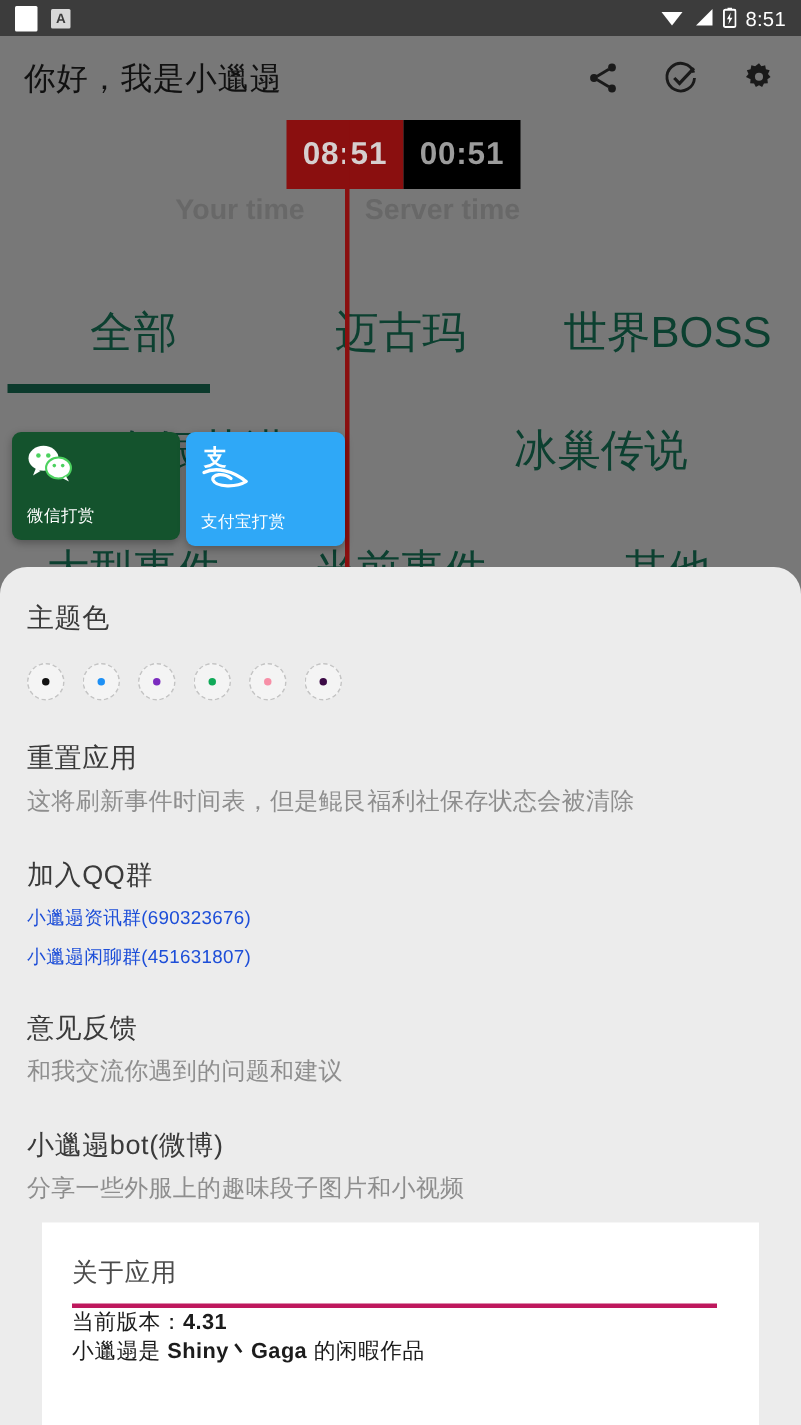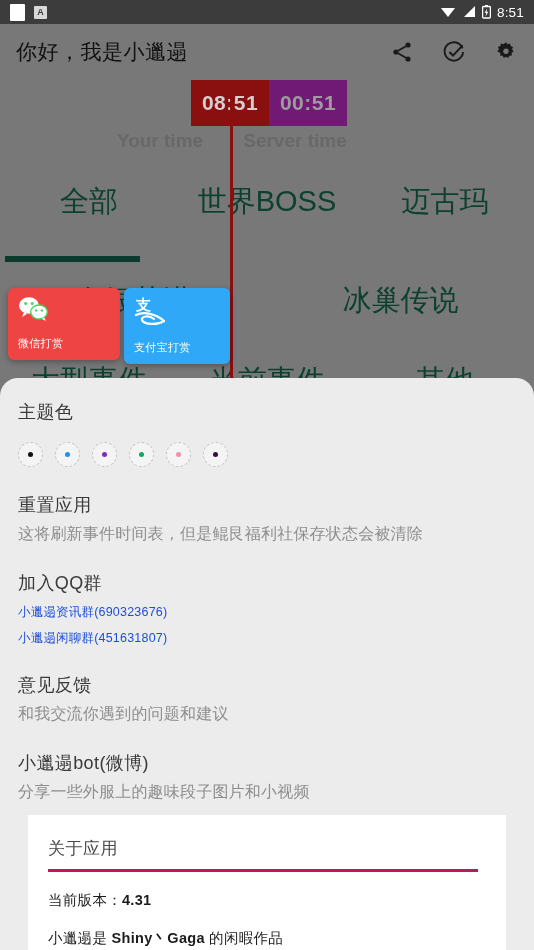--- a/index.html
+++ b/index.html
@@ -64,38 +64,38 @@
   }
   .timebar {
     position: absolute; left: 143px; top: 0;
     display: flex; align-items: stretch; height: 46px; padding-left: 48px;
   }
   .time-chip {
     width: 78px; display: flex; align-items: center; justify-content: center;
     font-size: 21px; font-weight: bold; letter-spacing: .5px;
   }
   .time-chip.your { background: #8a0f0f; color: #d6cfcf; }
-  .time-chip.server { background: #701a75; color: #9c9c9c; text-align: right; }
+  .time-chip.server { background: #000000; color: #9c9c9c; text-align: right; }
   .time-labels {
     position: absolute; left: 100px; top: 50px;
     display: flex; gap: 10px; font-size: 19px; font-weight: bold;
     color: #686868;
   }
   .tl-your { width: 120px; text-align: center; }
   .tl-server { width: 130px; text-align: center; }
 
   
   .playhead {
     position: absolute; left: 230px; top: 80px;
     width: 3px; height: 310px; background: #8a0f0f; z-index: 6;
   }
 
   
   .tabs {
-    position: absolute; top: 176px; left: 0; width: 534px;
+    position: absolute; top: 196px; left: 0; width: 534px;
     display: flex; z-index: 5;
   }
   .tab {
     flex: 1; text-align: center; font-size: 29px; color: #0c4030;
     padding: 6px 0 10px 0; cursor: pointer;
   }
   .tab-indicator {
     position: absolute; top: 256px; left: 5px;
     width: 135px; height: 6px; background: #0c3a2c; z-index: 5;
   }
@@ -110,21 +110,21 @@
   }
   .tabs-row3 .tab { font-size: 29px; }
 
   
   .donate {
     position: absolute; z-index: 10; border-radius: 6px;
     box-shadow: 0 2px 6px rgba(0,0,0,.3);
     color: #ffffff; cursor: pointer;
   }
   .donate-wechat {
-    left: 8px; top: 288px; width: 112px; height: 72px; background: #ef4444;
+    left: 8px; top: 288px; width: 112px; height: 72px; background: #14532d;
   }
   .donate-alipay {
     left: 124px; top: 288px; width: 106px; height: 76px; background: #2fa8f7;
   }
   .donate-ico { position: absolute; left: 10px; top: 8px; }
   .donate-label {
     position: absolute; left: 10px; bottom: 9px; font-size: 11px;
     letter-spacing: .3px;
   }
 
@@ -173,21 +173,21 @@
     background: #ffffff; z-index: 26;
     padding: 22px 20px 0 20px;
     overflow: hidden;
   }
   .about-title {
     font-size: 17px; color: #4b4b4b; letter-spacing: .5px;
     padding-bottom: 9px; border-bottom: 3px solid #be185d;
     display: inline-block; min-width: 430px;
   }
   .about-line {
-    font-size: 14.5px; color: #1c1c1c; margin-top: 19px; letter-spacing: .3px;
+    font-size: 14.5px; color: #1c1c1c; letter-spacing: .3px;
   }
   .about-line b { font-weight: bold; }
 </style>
 </head>
 <body>
 
 <div id="app">
 
   <div class="statusbar">
     <div class="sb-left">
@@ -238,22 +238,22 @@
     </div>
     <div class="time-labels">
       <div class="tl-your">Your time</div>
       <div class="tl-server">Server time</div>
     </div>
   </div>
   <div class="playhead"></div>
 
   <div class="tabs">
     <div class="tab">全部</div>
+    <div class="tab">迈古玛</div>
     <div class="tab">世界BOSS</div>
-    <div class="tab">迈古玛</div>
   </div>
   <div class="tab-indicator"></div>
 
   <div class="tabs-row2">
     <div class="tab">白银荒漠</div>
     <div class="tab">冰巢传说</div>
   </div>
 
   <div class="tabs-row3">
     <div class="tab">大型事件</div>

